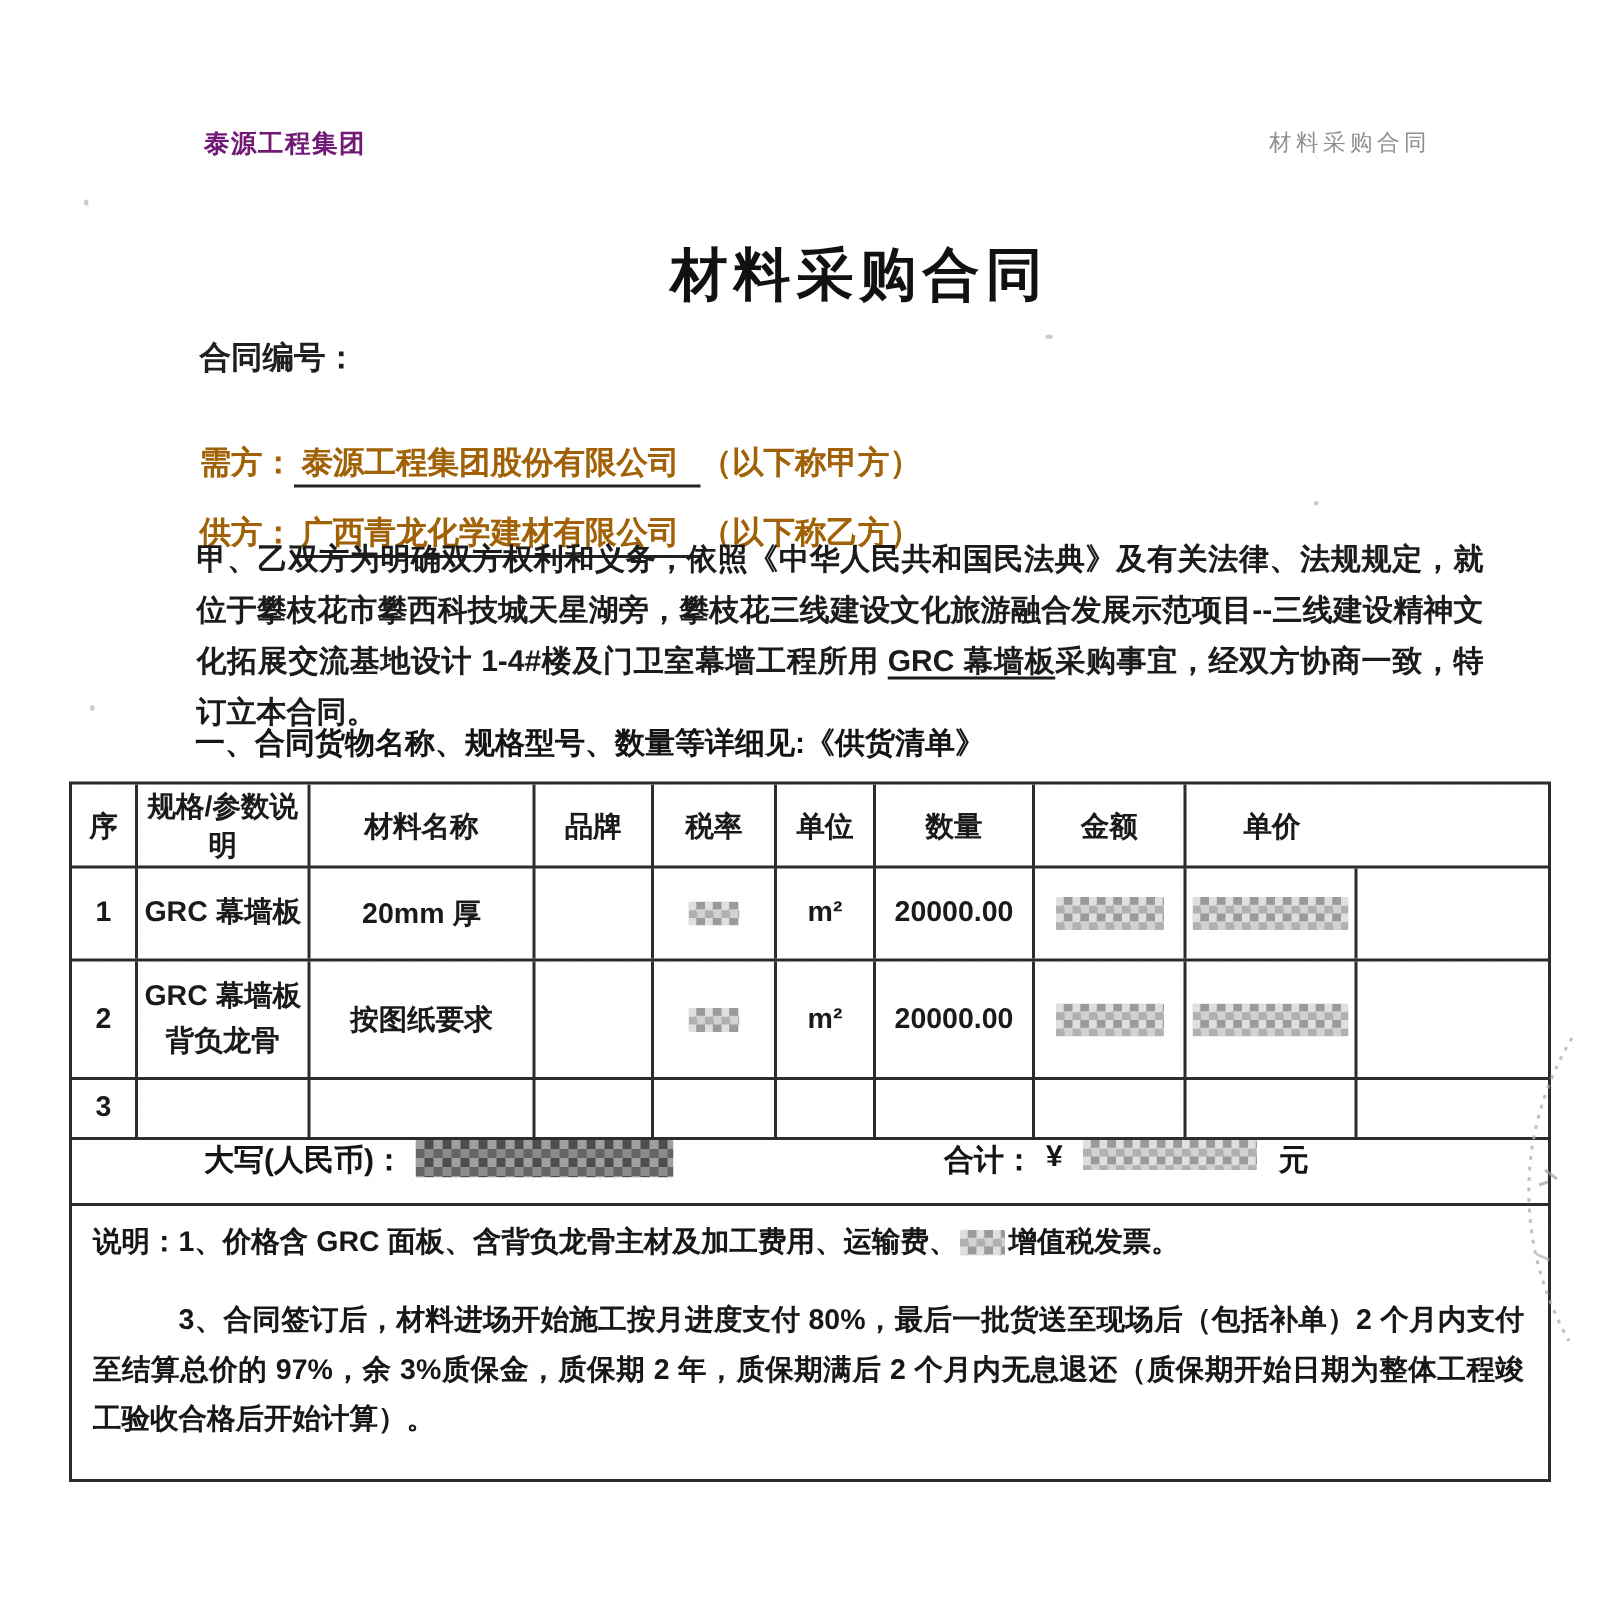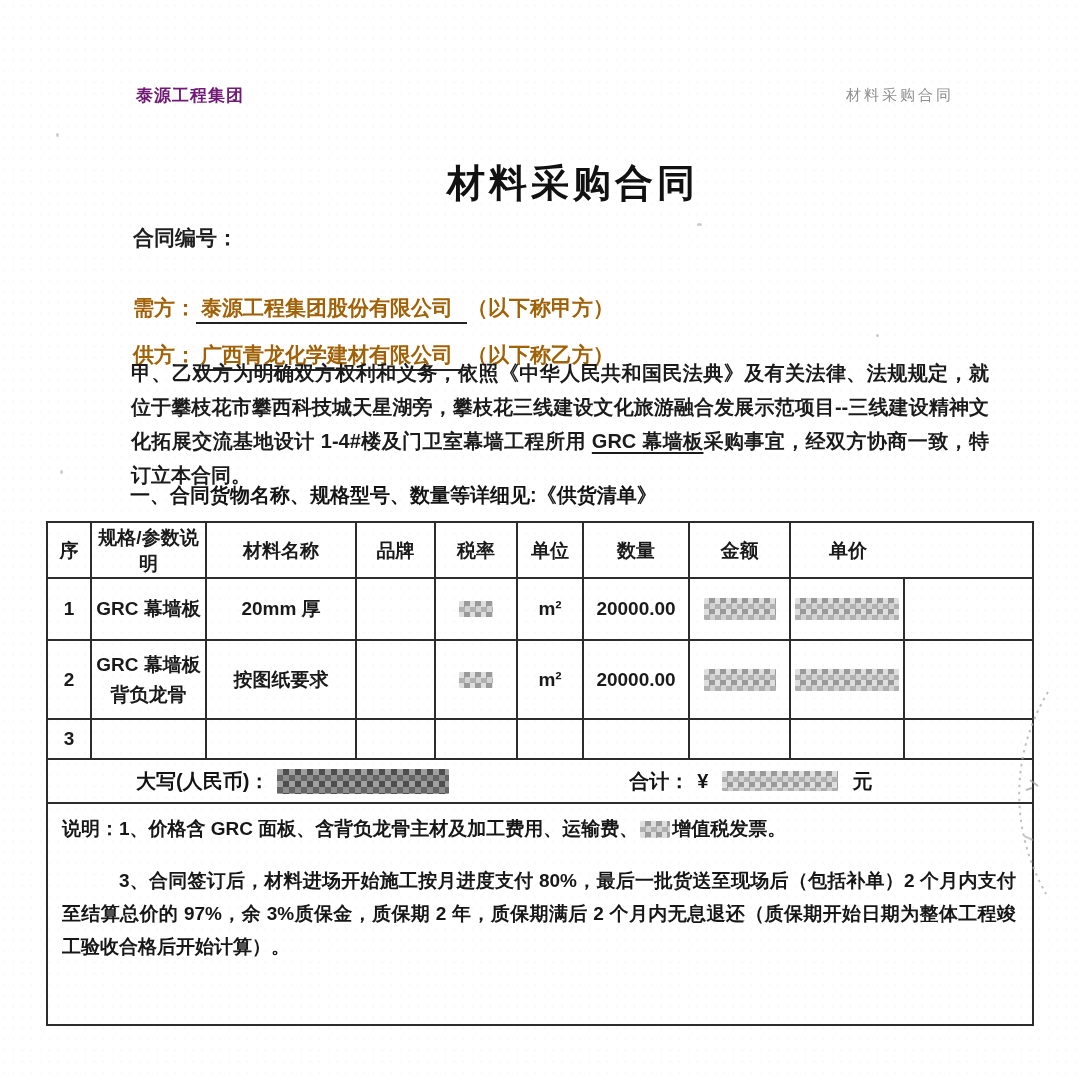--- a/index.html
+++ b/index.html
@@ -51,30 +51,30 @@
     border-radius:1px;}
   .mosaic.dark{
     background:conic-gradient(#4e4e4e 25%, #8c8c8c 0 50%, #646464 0 75%, #a0a0a0 0) 0 0/12px 12px;}
   .m-tax{width:34px;height:16px;}
   .m-price{width:72px;height:22px;}
   .m-amount{width:108px;height:22px;}
   .m-caps{width:172px;height:25px;}
   .m-total{width:116px;height:20px;}
   .m-note{width:30px;height:17px;vertical-align:-3px;margin:0 2px;}
 
-  .summary-row{height:42px;border-bottom:2.5px solid #2c2c2c;display:flex;align-items:center;
+  .summary-row{height:42px;border-bottom:2.5px solid #2c2c2c;display:flex;
                font-size:20px;font-weight:700;color:#141414;}
   .summary-row .caps-label{margin-left:88px;}
   .summary-row .m-caps{margin-left:8px;}
   .summary-row .total-label{margin-left:180px;}
   .summary-row .yen{margin-left:8px;}
   .summary-row .m-total{margin-left:14px;}
   .summary-row .yuan{margin-left:14px;}
 
-  .notes-box{height:220px;box-sizing:border-box;padding:11px 16px 0 14px;
+  .notes-box{height:182px;box-sizing:border-box;padding:11px 16px 0 14px;
              font-size:19px;font-weight:600;color:#171717;}
   .notes-box p{margin:0;}
   .note-1{line-height:27px;}
   .note-2{margin-top:25px !important;margin-left:57px !important;}
   .note-3{margin-top:22px !important;text-indent:57px;line-height:33px;text-align:justify;}
 
   
   .stamp-arc{left:1000px;top:686px;}
 </style>
 </head>

